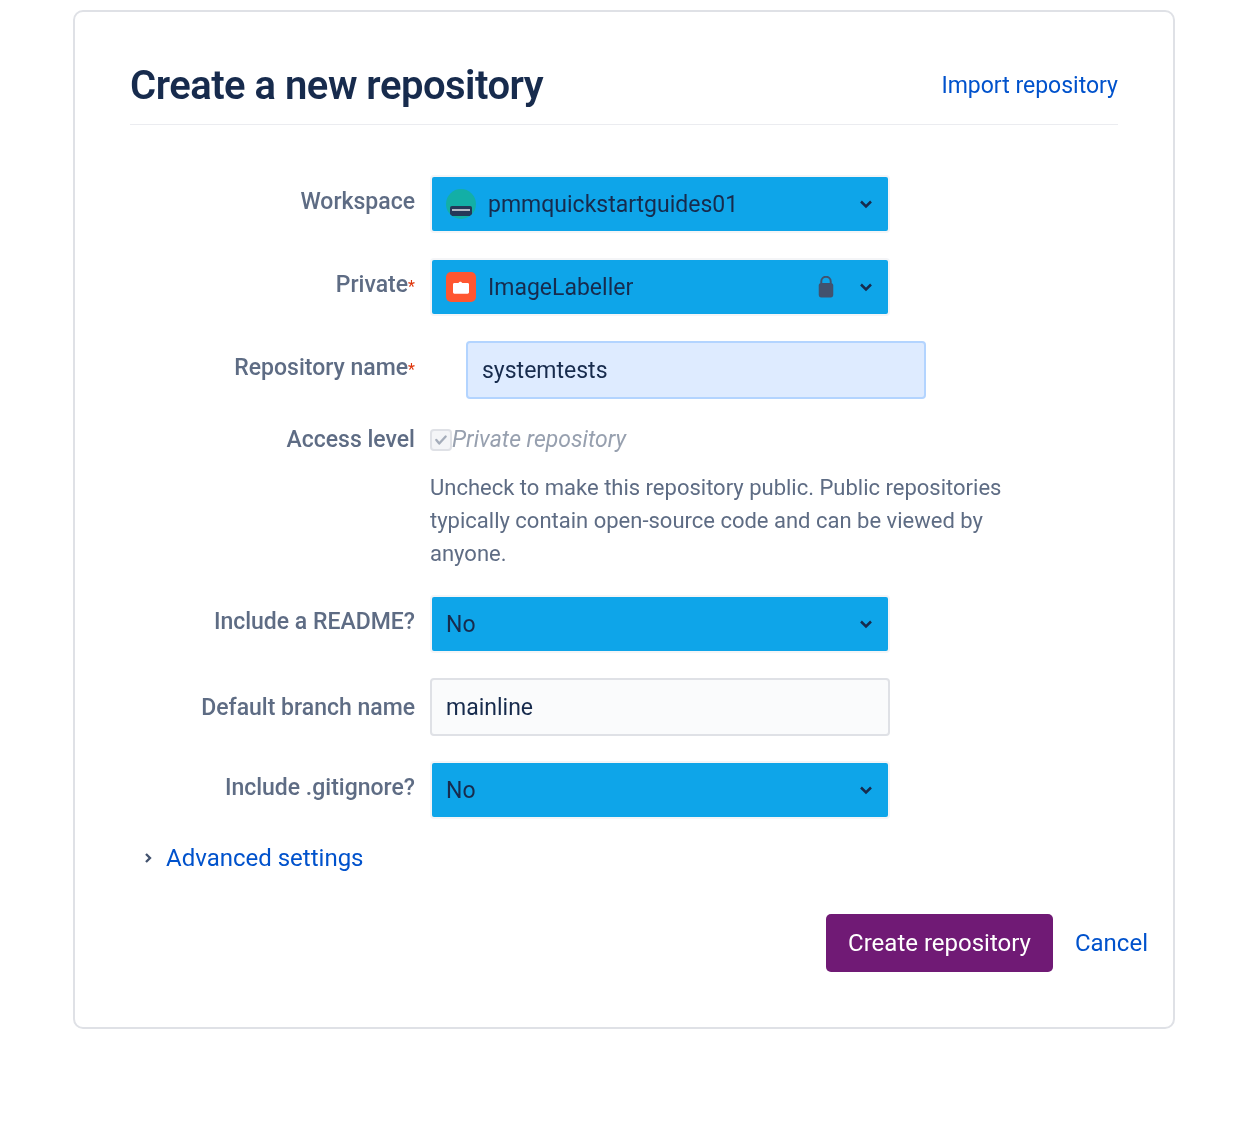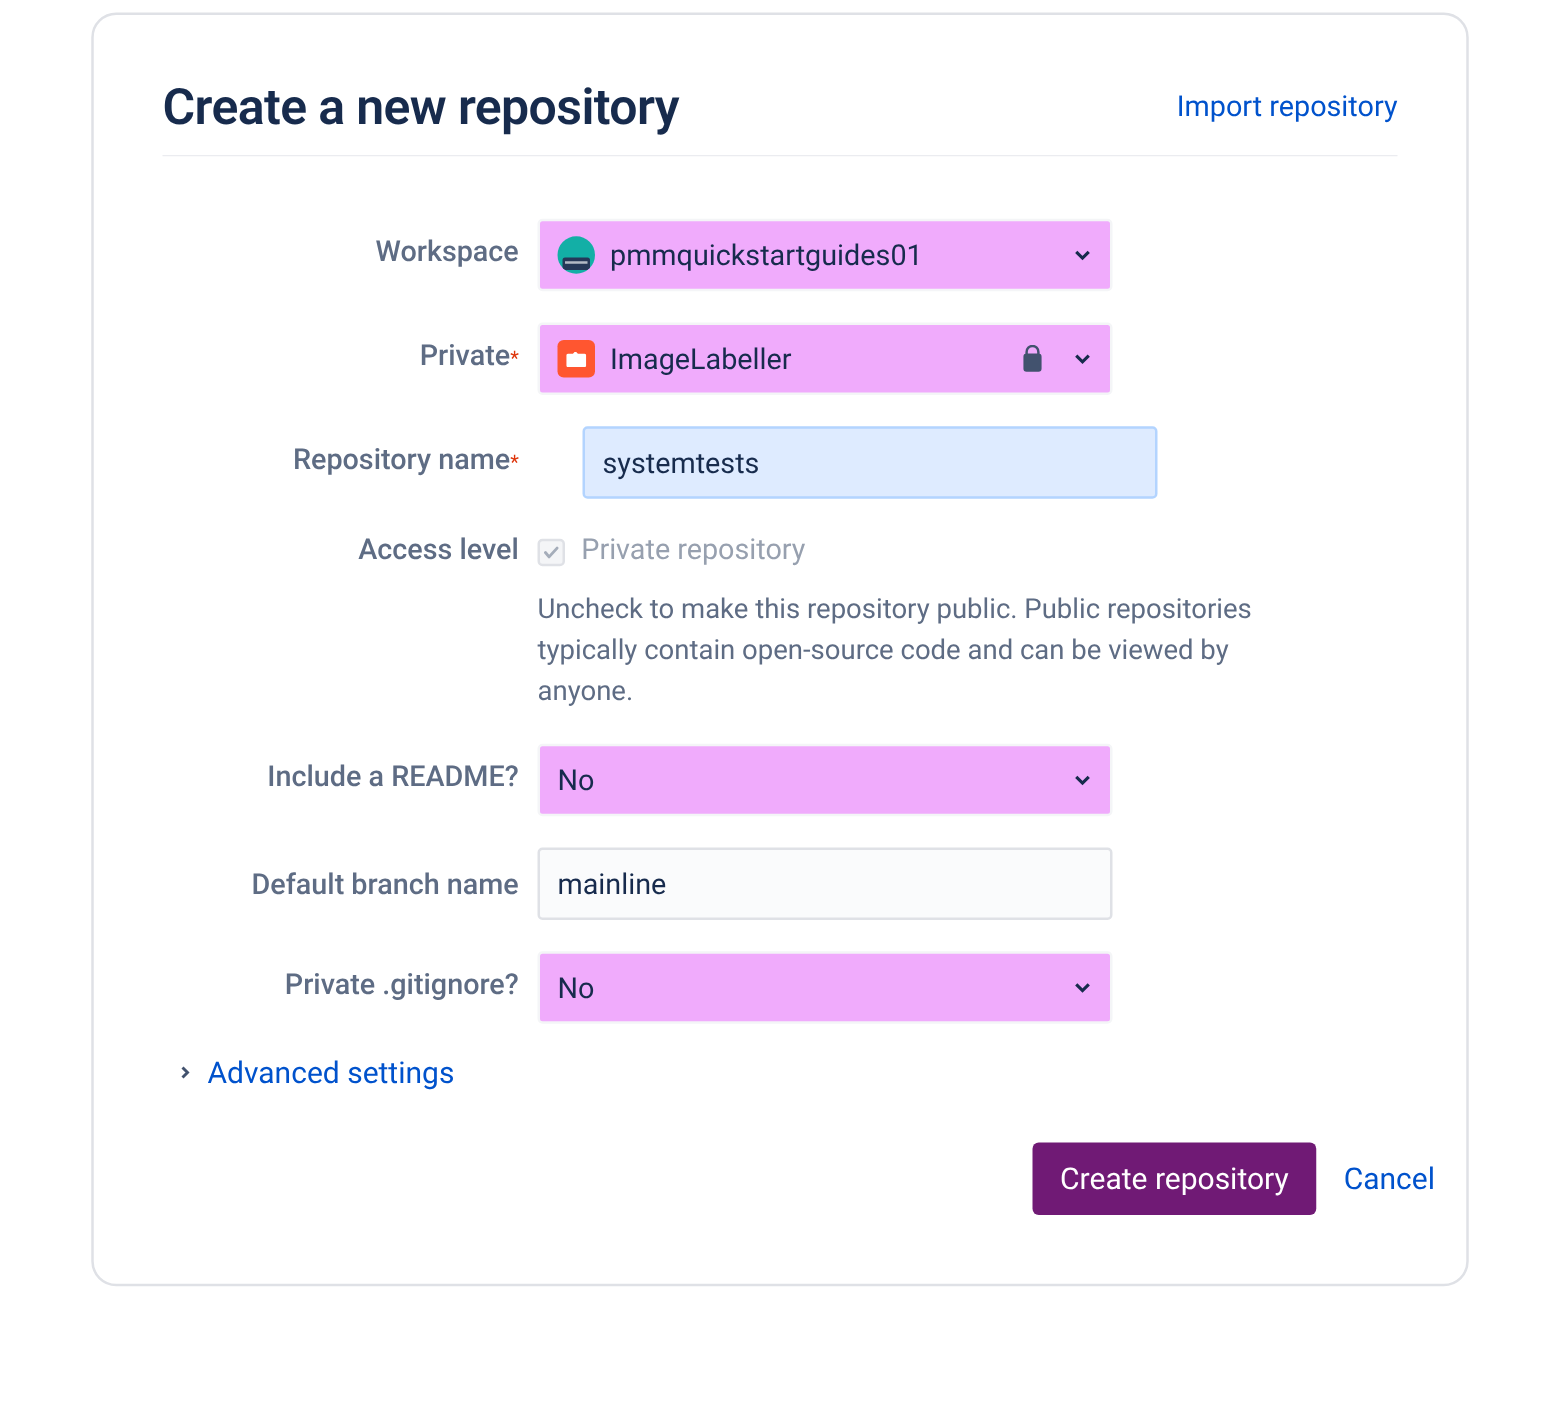--- a/index.html
+++ b/index.html
@@ -9,21 +9,21 @@
     }
     body {
       font-family: -apple-system, BlinkMacSystemFont, "Segoe UI", Roboto, Helvetica, Arial, sans-serif;
       background: #ffffff;
       padding: 10px;
     }
     .card {
       width: 1102px;
       margin: 0 auto;
       border: 2px solid #dfe1e6;
-      border-radius: 20px;
+      border-radius: 10px;
       padding: 50px 55px 55px 55px;
     }
     .header-row {
       display: flex;
       justify-content: space-between;
       align-items: center;
       border-bottom: 1px solid #ebecf0;
       padding-bottom: 15px;
       margin-bottom: 50px;
     }
@@ -58,21 +58,21 @@
     .required-asterisk {
       color: #de350b;
     }
     .field-col {
       flex: 1;
       max-width: 460px;
     }
     .select-field {
       display: flex;
       align-items: center;
-      background: #f0abfc;
+      background: #0ea5e9;
       border: 2px solid #f4f5f7;
       border-radius: 4px;
       height: 58px;
       padding: 0 12px 0 14px;
       cursor: pointer;
       font-size: 23px;
       color: #172b4d;
     }
     .select-field .select-content {
       flex: 1;
@@ -147,23 +147,24 @@
       background: #fafbfc;
       font-family: inherit;
     }
     .text-input.highlighted {
       background: #deebff;
       border: 2px solid #b3d4ff;
       margin-left: 36px;
     }
     .checkbox-row {
       display: flex;
-      align-items: flex-end;
-      gap: 13px;
+      align-items: center;
+      gap: 0;
       padding-top: 2px;
+      font-style: italic;
     }
     .checkbox-box {
       width: 22px;
       height: 22px;
       border: 2px solid #dfe1e6;
       border-radius: 4px;
       background: #f4f5f7;
       display: flex;
       align-items: center;
       justify-content: center;
@@ -338,21 +339,21 @@
     <div class="label-col">
       <span class="field-label multiline-label">Default branch name</span>
     </div>
     <div class="field-col">
       <input type="text" class="text-input" value="mainline" style="">
     </div>
   </div>
 
   <div class="form-row">
     <div class="label-col">
-      <span class="field-label">Private .gitignore?</span>
+      <span class="field-label">Include .gitignore?</span>
     </div>
     <div class="field-col">
       <div class="select-field">
         <div class="select-content">
           <span>No</span>
         </div>
         <div class="icons-right">
           <svg class="chevron-down" viewBox="0 0 24 24" fill="none" stroke="#172b4d" stroke-width="3">
               <polyline points="6 9 12 15 18 9"></polyline>
             </svg>

